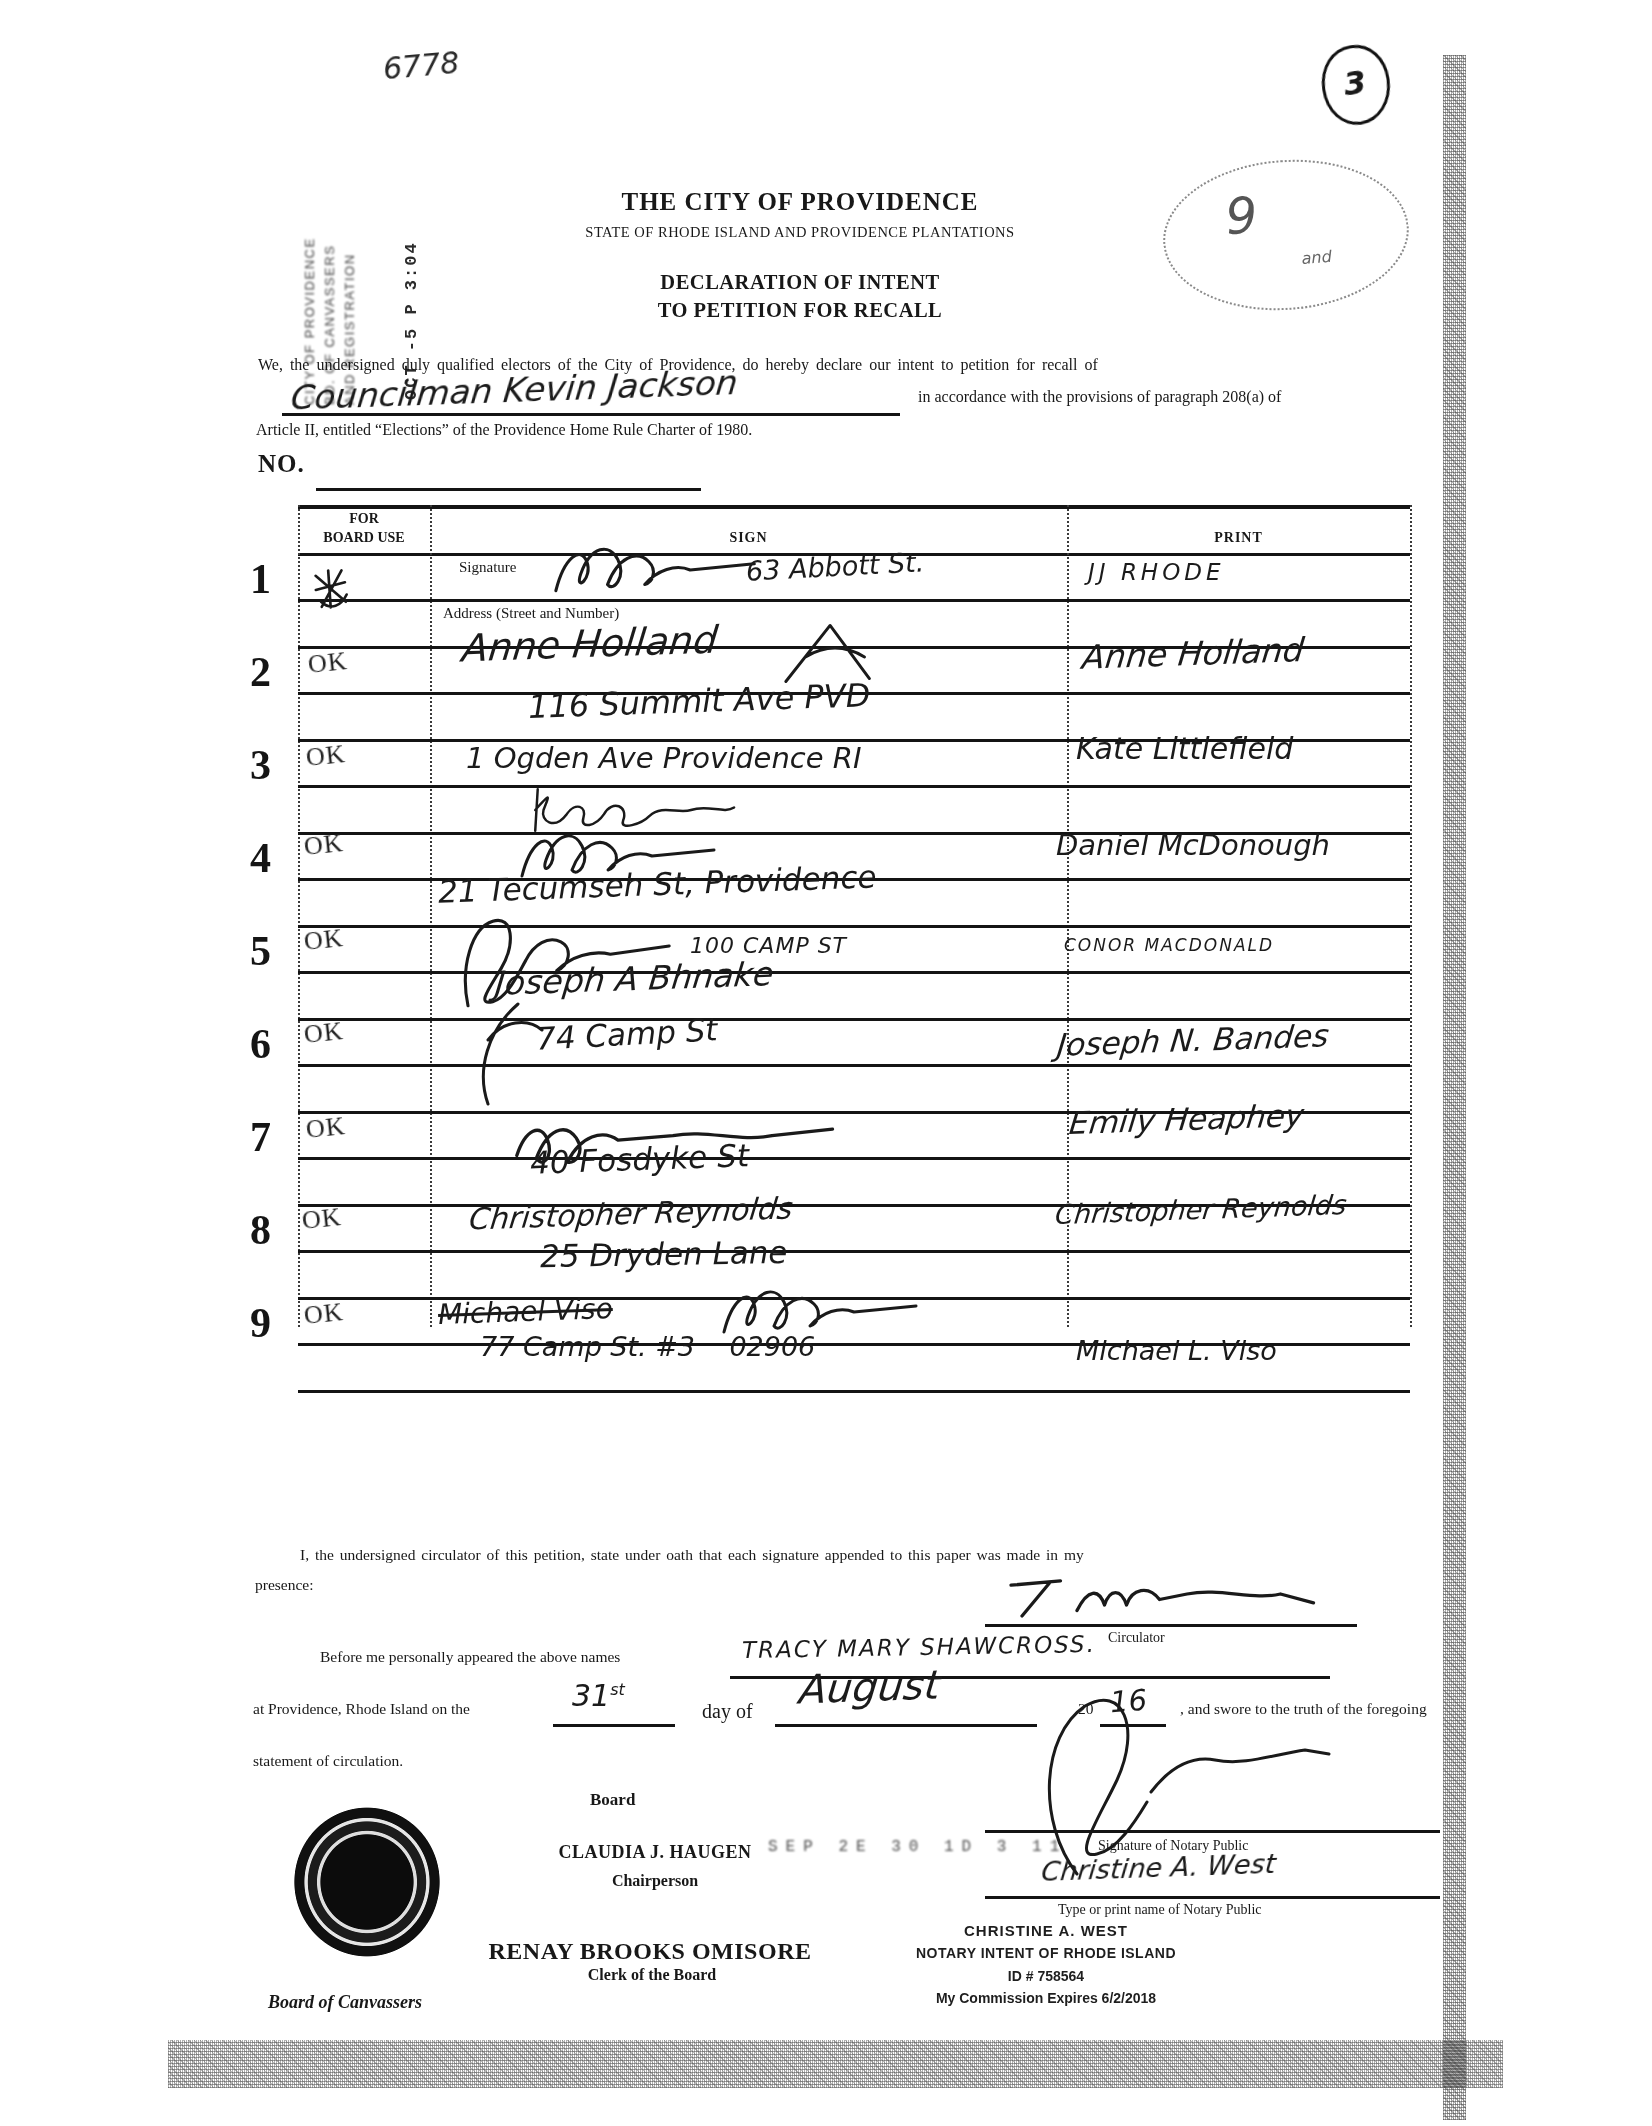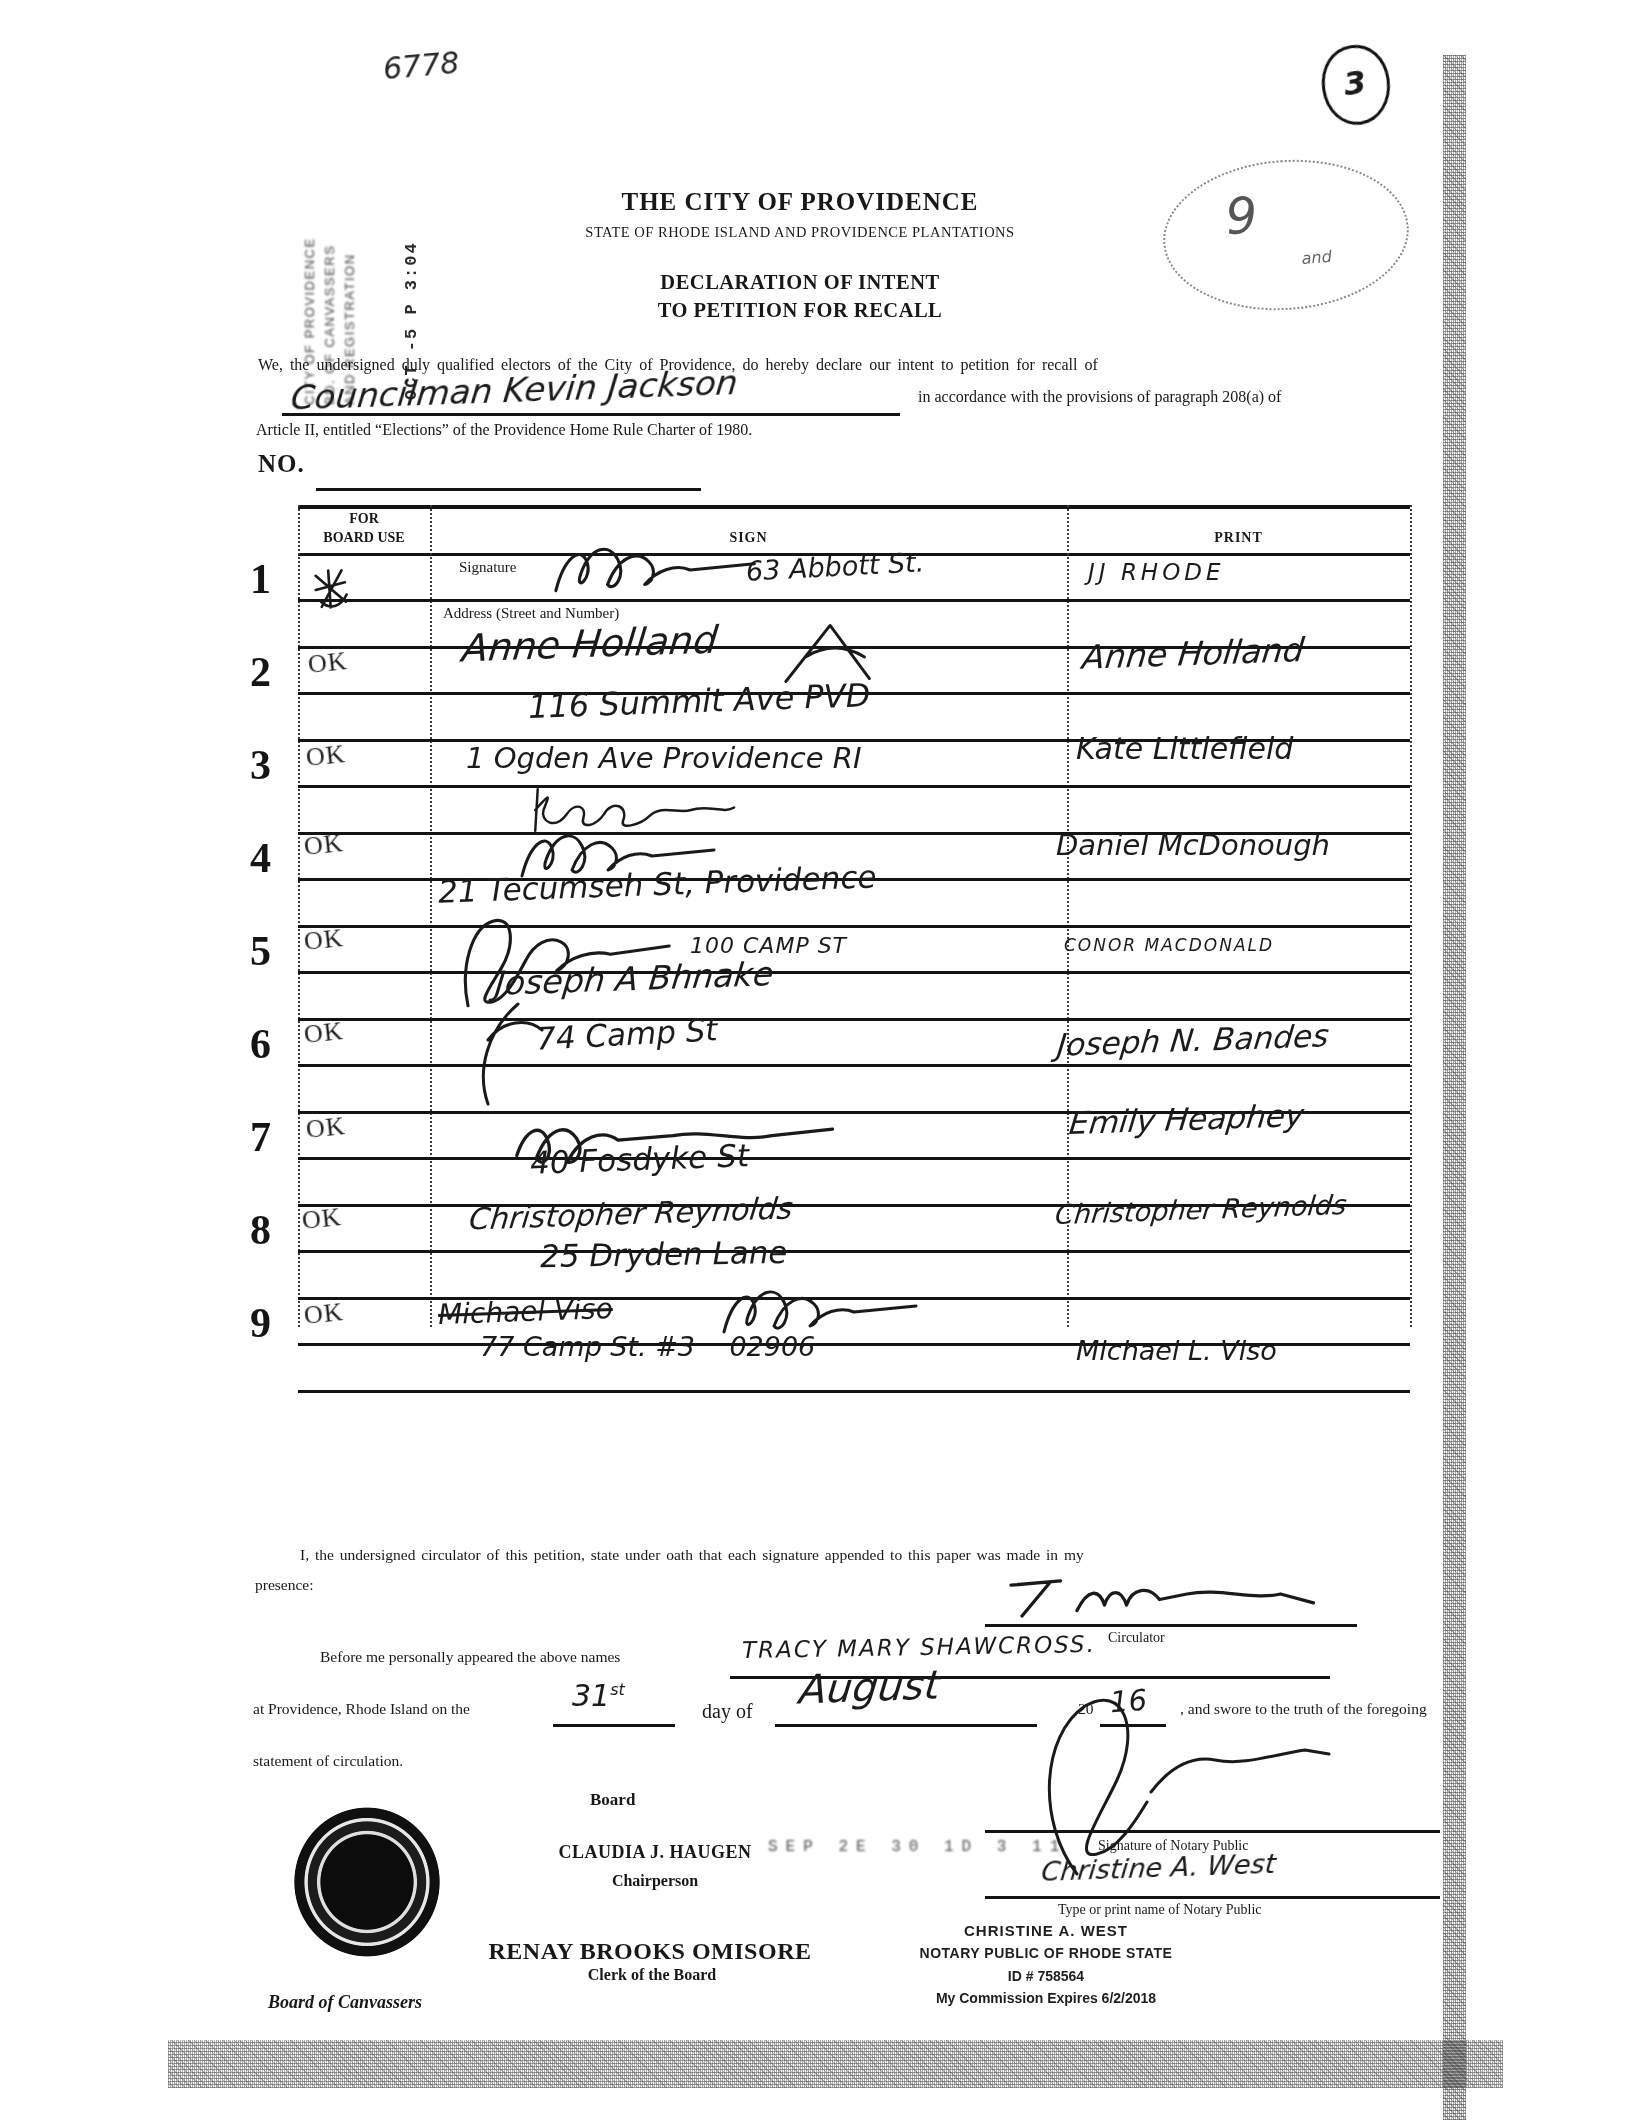--- a/index.html
+++ b/index.html
@@ -240,19 +240,19 @@
 <div class="abs uline" style="left:985px;top:1896px;width:455px;"></div>
 <div class="abs printed" style="left:1058px;top:1902px;font-size:14px;filter:blur(0.3px);">Type or print name of Notary Public</div>
 
 <div class="abs seal" style="left:283px;top:1796px;width:168px;height:172px;"></div>
 <div class="abs printed bold" style="left:268px;top:1992px;font-size:18px;font-style:italic;filter:blur(0.4px);">Board of Canvassers</div>
 <div class="abs printed bold" style="left:480px;top:1938px;width:340px;text-align:center;font-size:24px;letter-spacing:0.5px;filter:blur(0.35px);">RENAY BROOKS OMISORE</div>
 <div class="abs printed bold" style="left:482px;top:1966px;width:340px;text-align:center;font-size:16px;filter:blur(0.35px);">Clerk of the Board</div>
 
 <div class="abs fuzzy" style="left:878px;top:1922px;width:336px;text-align:center;font-family:'Liberation Sans',sans-serif;color:#1e1e1e;">
   <div style="font-size:15px;font-weight:bold;letter-spacing:1px;">CHRISTINE A. WEST</div>
-  <div style="font-size:14px;font-weight:bold;margin-top:6px;letter-spacing:0.5px;filter:blur(0.5px);">NOTARY PUBLIC OF RHODE STATE</div>
+  <div style="font-size:14px;font-weight:bold;margin-top:6px;letter-spacing:0.5px;filter:blur(0.5px);">NOTARY INTENT OF RHODE ISLAND</div>
   <div style="font-size:14px;font-weight:bold;margin-top:7px;">ID # 758564</div>
   <div style="font-size:14px;font-weight:bold;margin-top:6px;filter:blur(0.5px);">My Commission Expires 6/2/2018</div>
 </div>
 
 <div class="abs noise" style="left:168px;top:2040px;width:1335px;height:48px;opacity:0.75;"></div>
 <div class="abs noise" style="left:1443px;top:55px;width:23px;height:2065px;opacity:0.8;"></div>
 
 </body></html>

